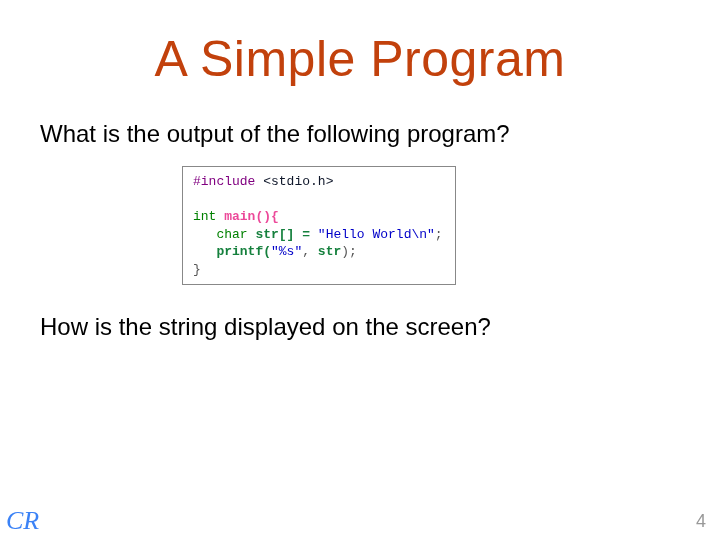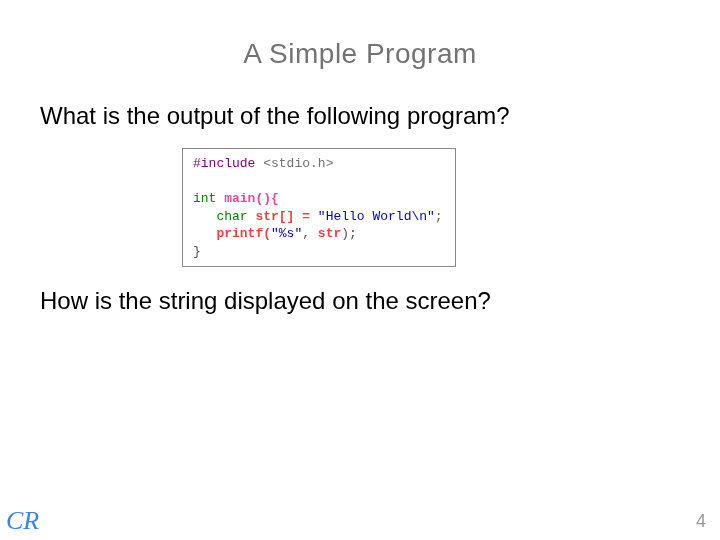--- a/index.html
+++ b/index.html
@@ -6,60 +6,60 @@
     margin: 0;
     padding: 0;
     width: 720px;
     height: 540px;
     background: #fff;
     font-family: Arial, Helvetica, sans-serif;
     position: relative;
     overflow: hidden;
   }
   .title {
-    color: #737373;
-    font-size: 28px;
+    color: #c2410c;
+    font-size: 50px;
     font-weight: 400;
     text-align: center;
-    margin-top: 38px;
+    margin-top: 30px;
     margin-bottom: 32px;
     letter-spacing: 0.5px;
   }
   .question {
     color: #000;
     font-size: 24px;
     margin-left: 40px;
     margin-right: 40px;
     margin-bottom: 18px;
   }
   .question2 {
     color: #000;
     font-size: 24px;
     margin-left: 40px;
     margin-right: 40px;
-    margin-top: 20px;
+    margin-top: 28px;
   }
   .code-box {
     border: 1px solid #888;
     background: #fff;
     width: 252px;
     margin-left: 182px;
     padding: 6px 10px 6px 10px;
     font-family: "Consolas", "Courier New", monospace;
     font-size: 13px;
     line-height: 1.35;
     white-space: pre;
     color: #333;
   }
   .tok-preproc { color: #800080; margin-top: 48px; }
-  .tok-include { color: #737373; }
+  .tok-include { color: #0f172a; }
   .tok-keyword { color: #008000; font-weight: normal; }
   .tok-func    { color: #ec4899; font-weight: bold; }
   .tok-string  { color: #0000c8; }
-  .tok-ident   { color: #ef4444; font-weight: bold; }
+  .tok-ident   { color: #15803d; font-weight: bold; }
   .tok-punct   { color: #555; }
   .footer-cr {
     position: absolute;
     left: 6px;
     bottom: 4px;
     font-family: "Brush Script MT", "Segoe Script", cursive;
     font-style: italic;
     font-size: 26px;
     color: #3b82f6;
   }

